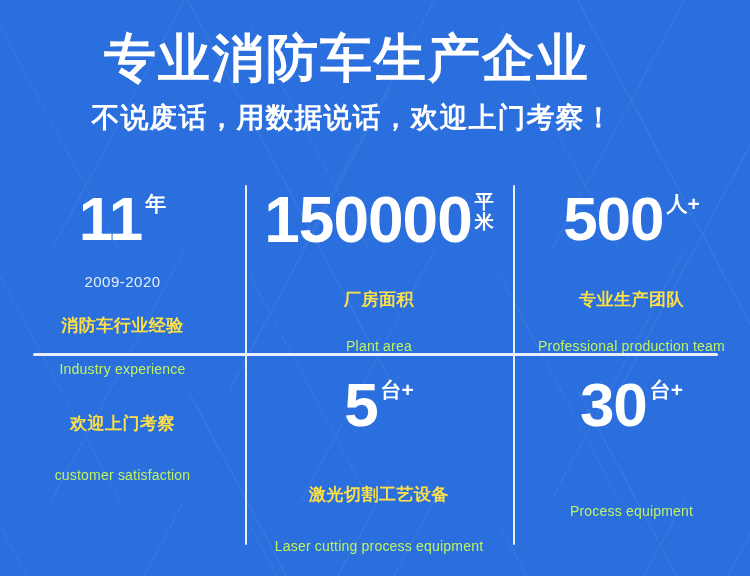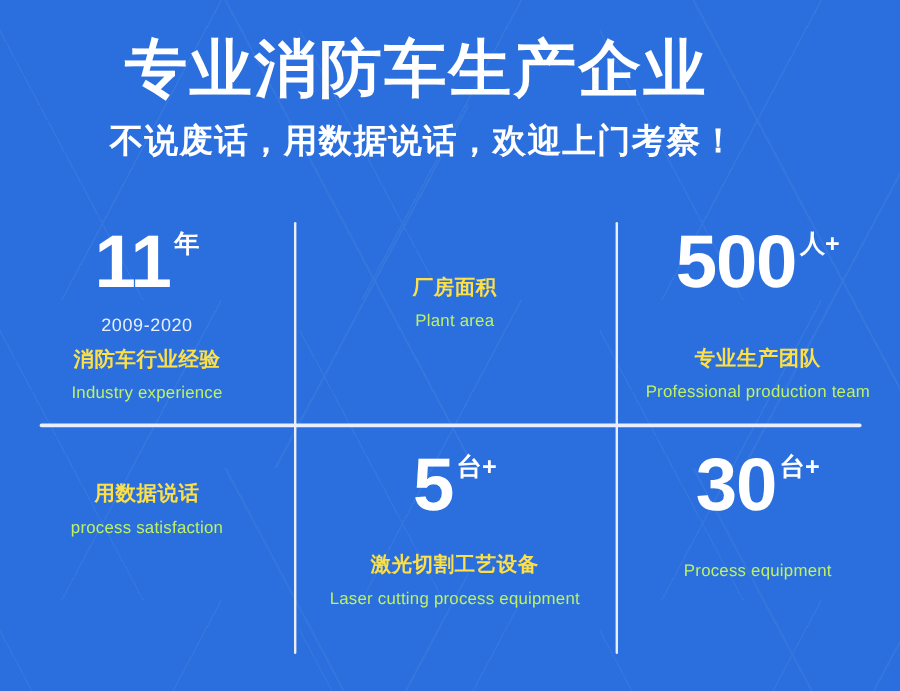--- a/index.html
+++ b/index.html
@@ -80,20 +80,21 @@
   }
 
   .cell {
     position: relative;
     display: flex;
     flex-direction: column;
     align-items: center;
     justify-content: flex-start;
     padding-top: 14px;
     box-sizing: border-box;
+    gap: 12px;
   }
   .cell.row2 { padding-top: 22px; }
 
   .num-line {
     display: flex;
     align-items: flex-start;
     justify-content: center;
     line-height: 1;
     white-space: nowrap;
   }
@@ -182,42 +183,49 @@
       </div>
       <div class="gap-md"></div>
       <div class="sublabel">2009-2020</div>
       <div class="gap-sm"></div>
       <div class="label-cn">消防车行业经验</div>
       <div class="gap-sm"></div>
       <div class="label-en">Industry experience</div>
     </div>
 
     <div class="cell">
+      <div class="num-line">
+        <span class="num big">150000</span>
+        <span class="unit stack">
+          <span>平</span>
+          <span>米</span>
+        </span>
+      </div>
       <div class="gap-xxl"></div>
       <div class="label-cn">厂房面积</div>
       <div class="gap-sm"></div>
       <div class="label-en">Plant area</div>
     </div>
 
     <div class="cell">
       <div class="num-line">
         <span class="num">500</span>
         <span class="unit">人+</span>
       </div>
       <div class="gap-xxl"></div>
       <div class="label-cn">专业生产团队</div>
       <div class="gap-sm"></div>
       <div class="label-en">Professional production team</div>
     </div>
 
     <div class="cell row2">
       <div class="gap-lg"></div>
-      <div class="label-cn">用数据说话</div>
-      <div class="gap-sm"></div>
-      <div class="label-en">process satisfaction</div>
+      <div class="label-cn">欢迎上门考察</div>
+      <div class="gap-sm"></div>
+      <div class="label-en">customer satisfaction</div>
     </div>
 
     <div class="cell row2">
       <div class="num-line">
         <span class="num">5</span>
         <span class="unit">台+</span>
       </div>
       <div class="gap-lg"></div>
       <div class="label-cn">激光切割工艺设备</div>
       <div class="gap-sm"></div>

